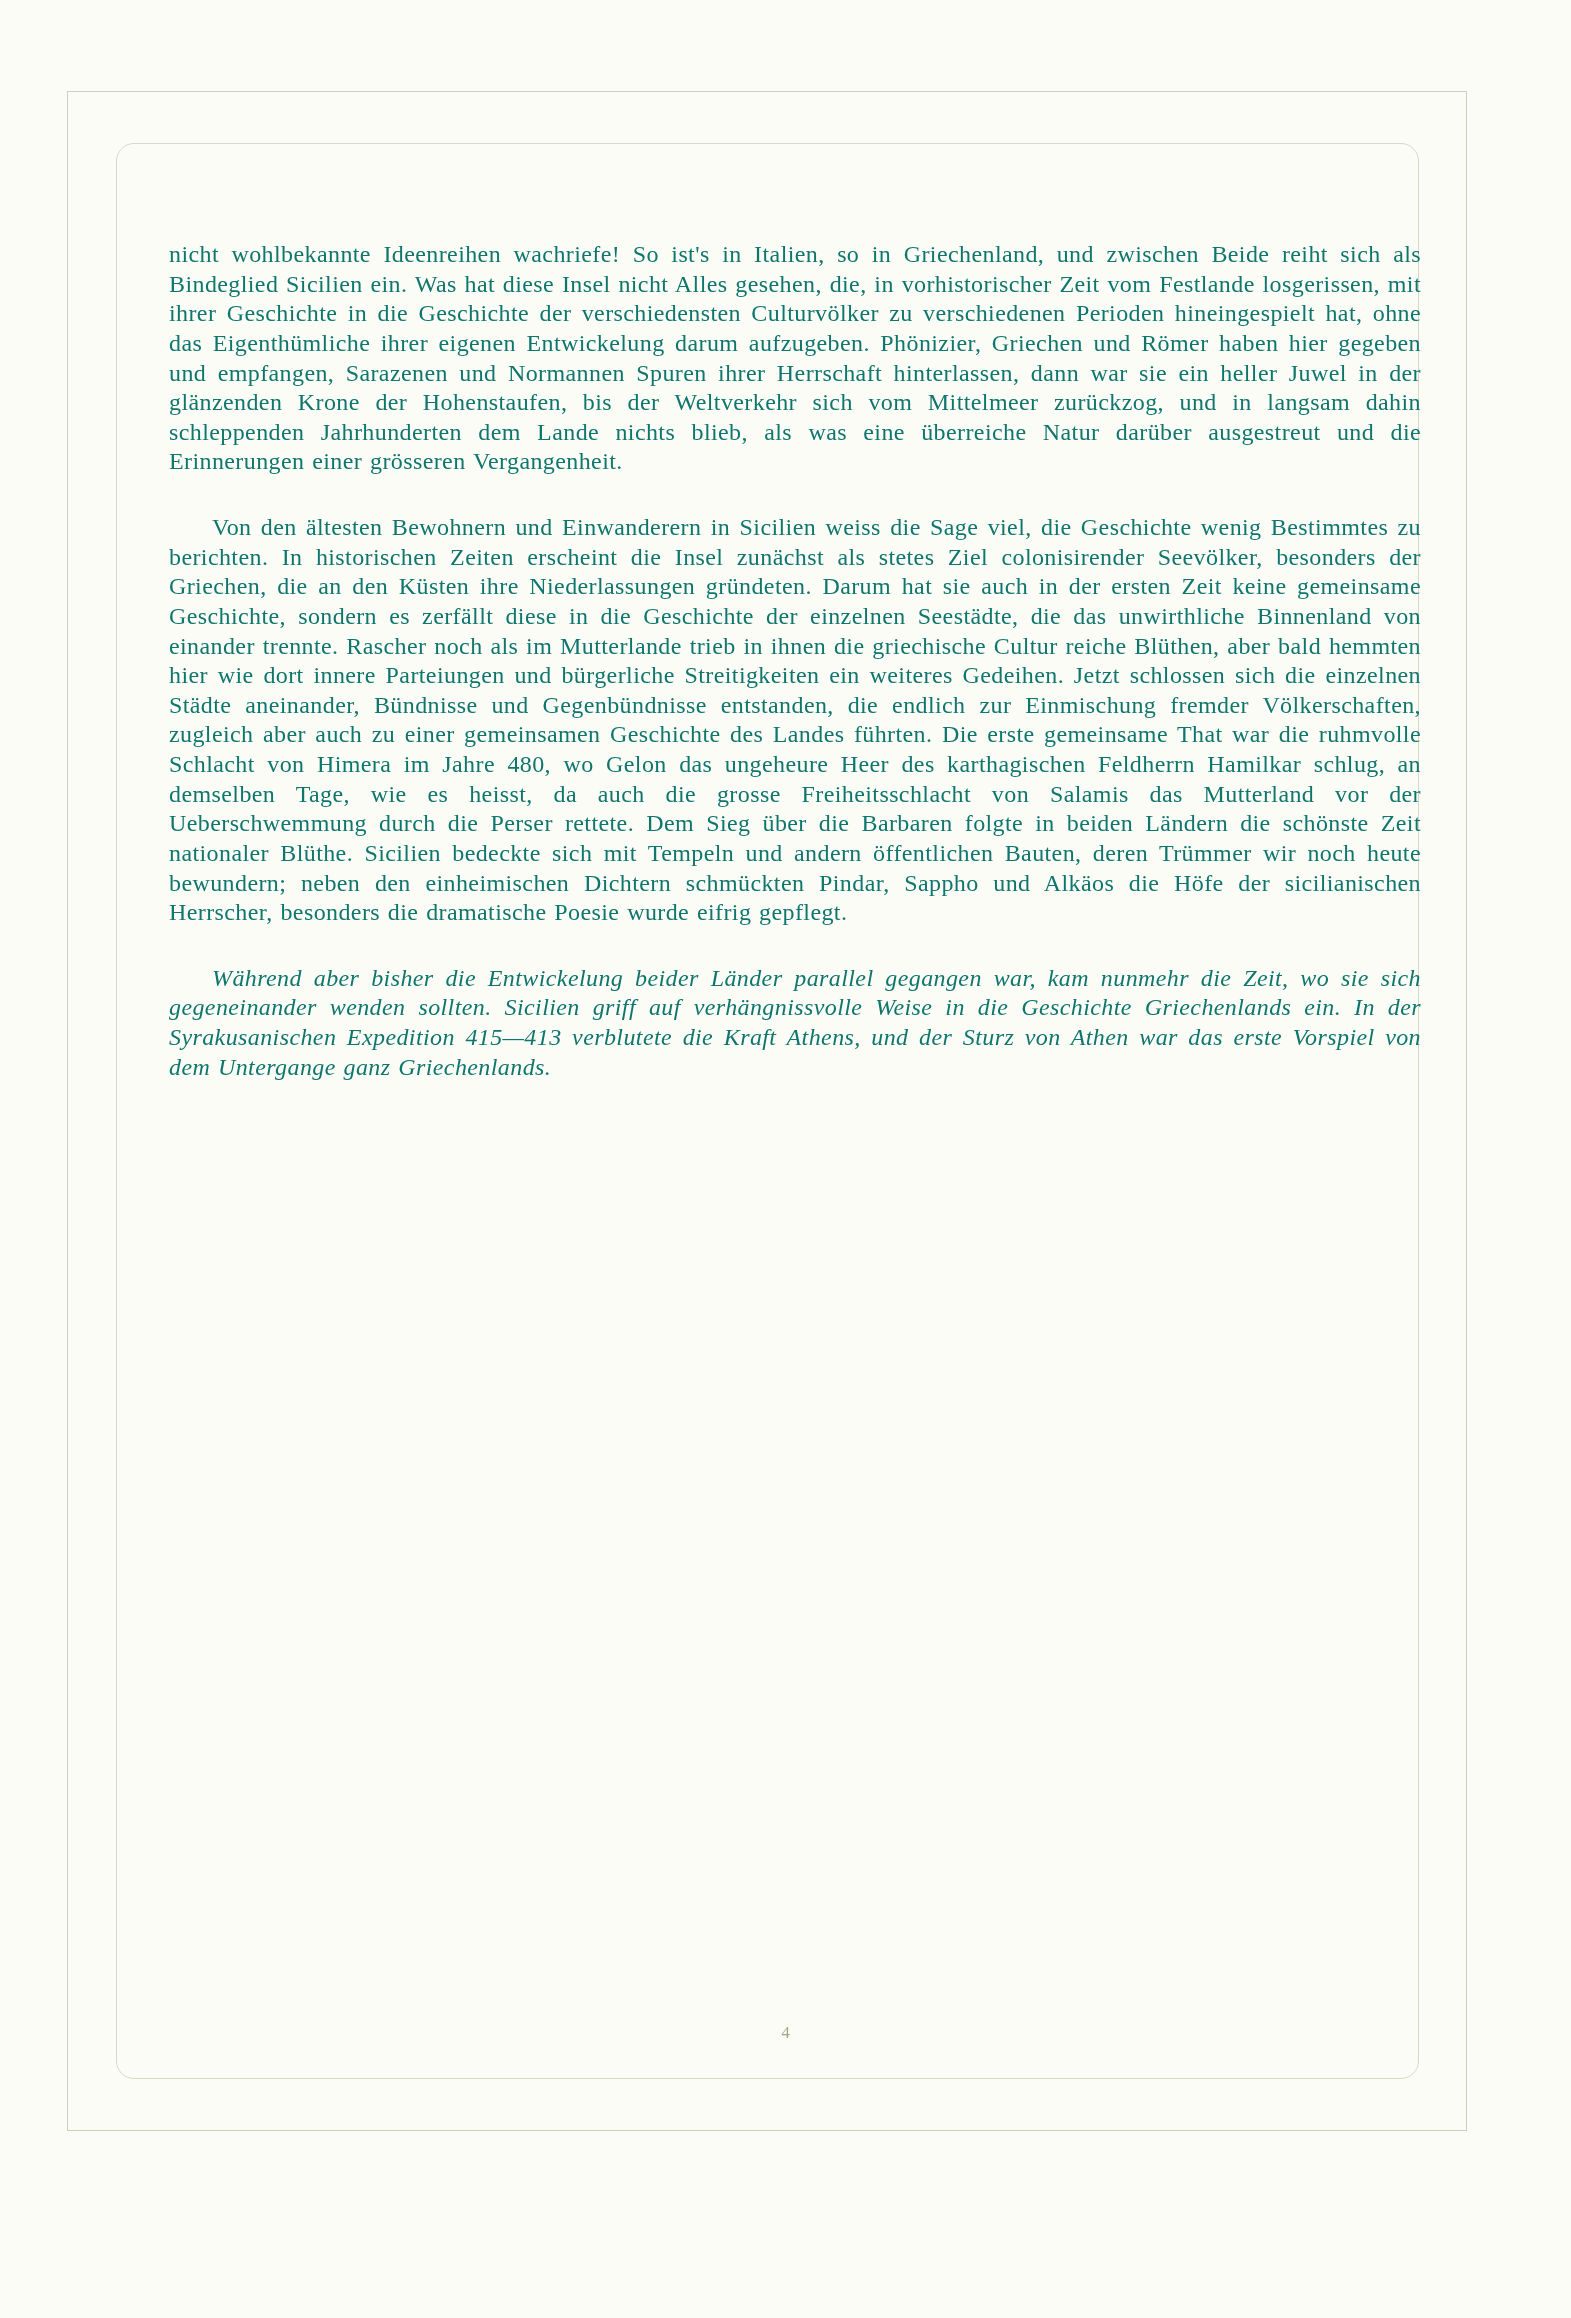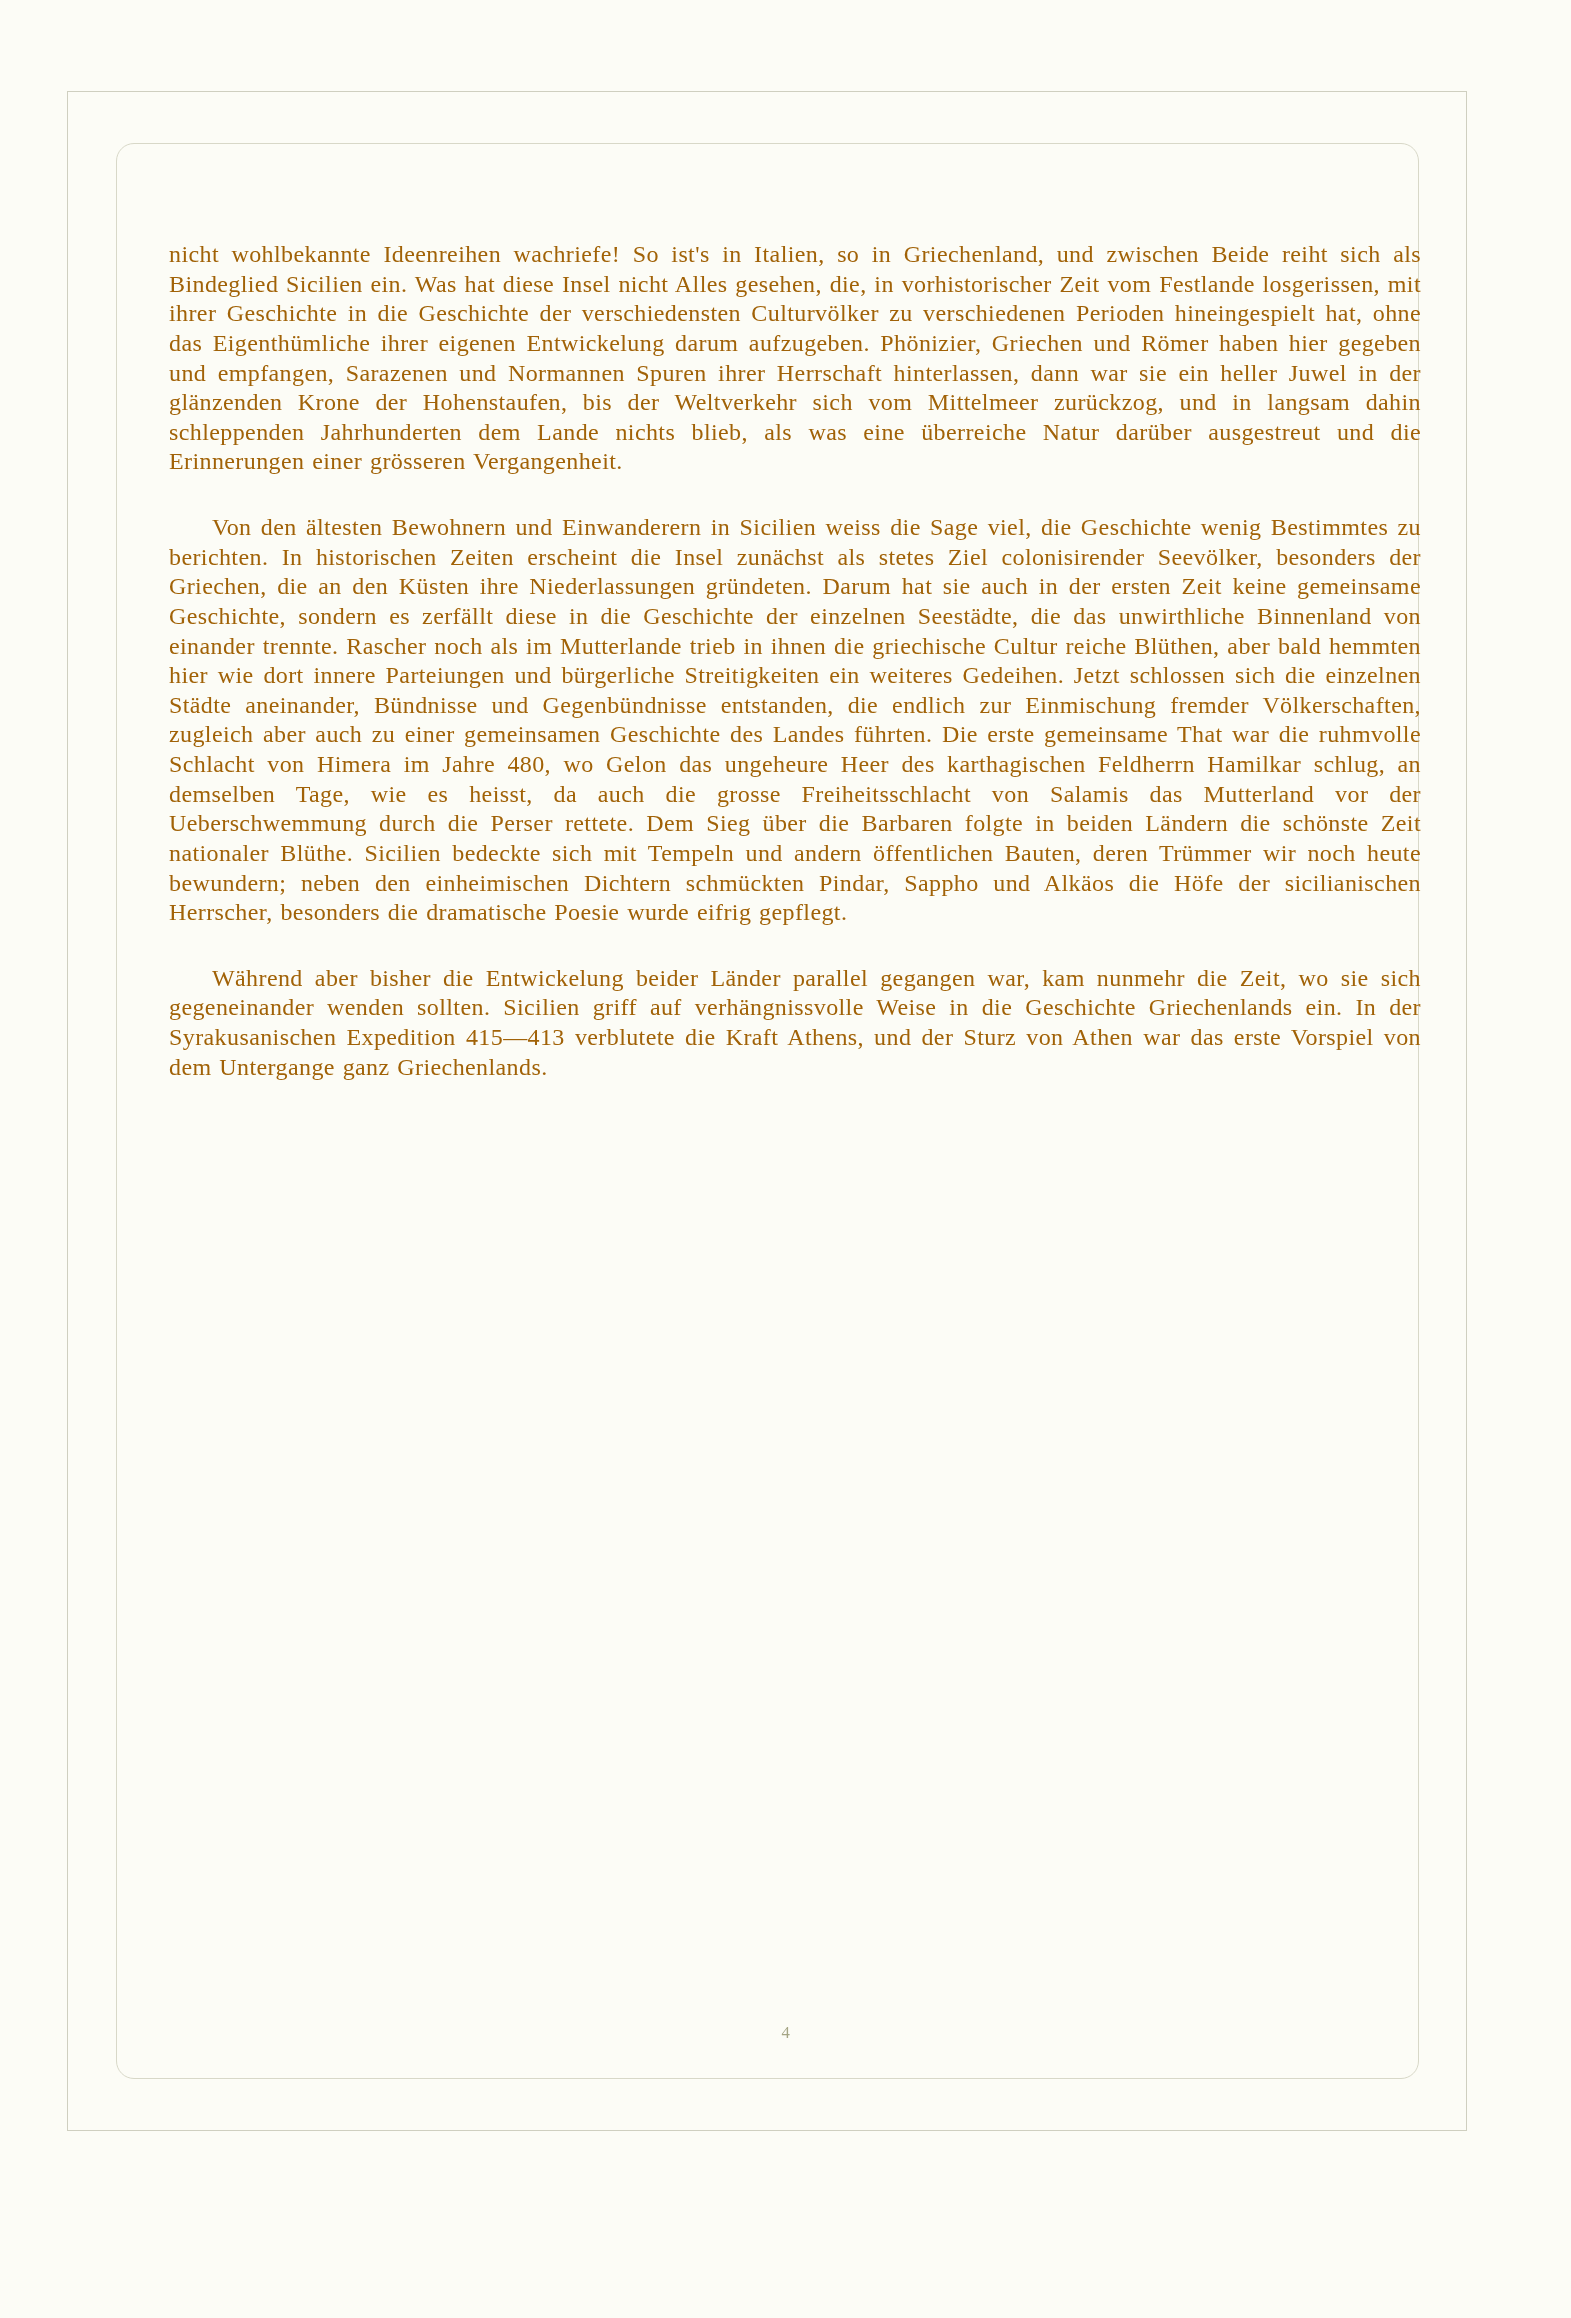--- a/index.html
+++ b/index.html
@@ -49,27 +49,28 @@
     color: #8f8f6b;
   }
   p.para {
     margin: 0 8px 36px 0;
     font-size: 24px;
     line-height: 1.235;
     text-align: justify;
     text-justify: inter-word;
     letter-spacing: 0.4px;
     word-spacing: 1.4px;
-    color: #a16207;
+    color: #0f766e;
   }
   p.para.indent {
     text-indent: 43px;
   }
   p.para:last-of-type {
     margin-bottom: 0;
+    font-style: italic;
   }
   .folio {
     position: absolute;
     left: 0;
     top: 2023px;
     width: 1572px;
     text-align: center;
     font-size: 16.7px;
     color: #a5a585;
     letter-spacing: 0.7px;

